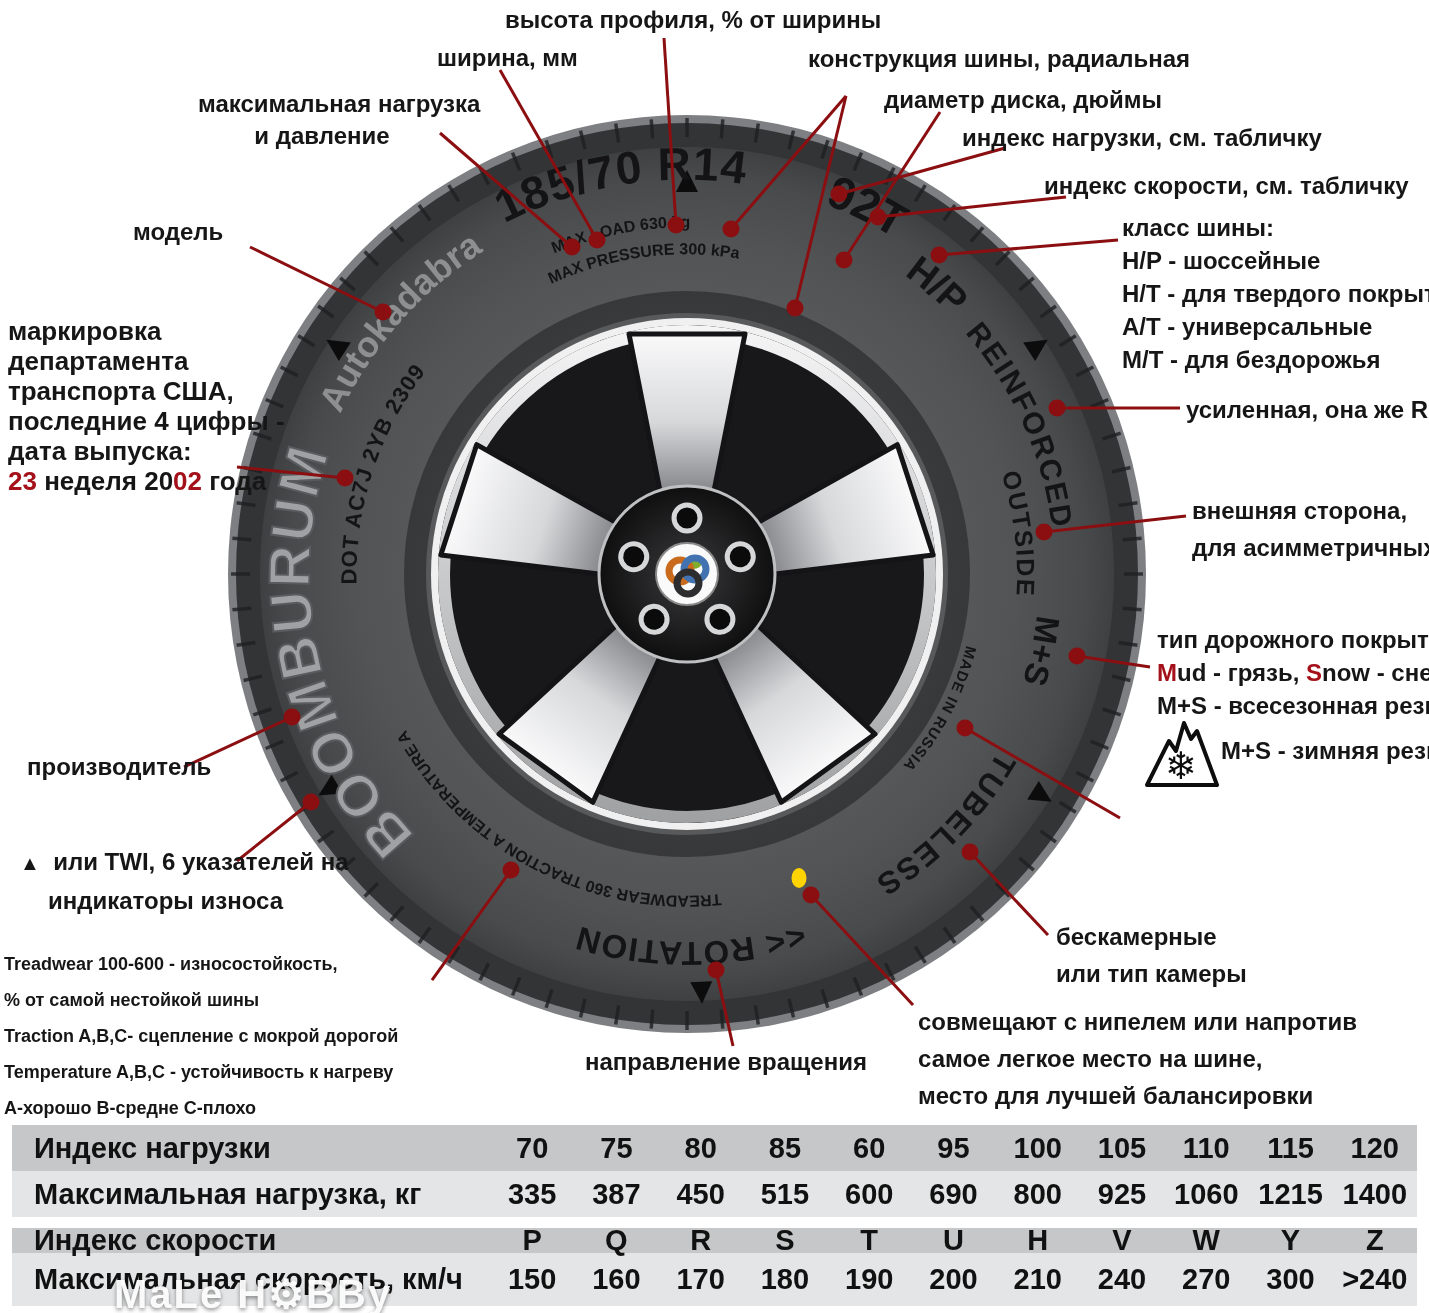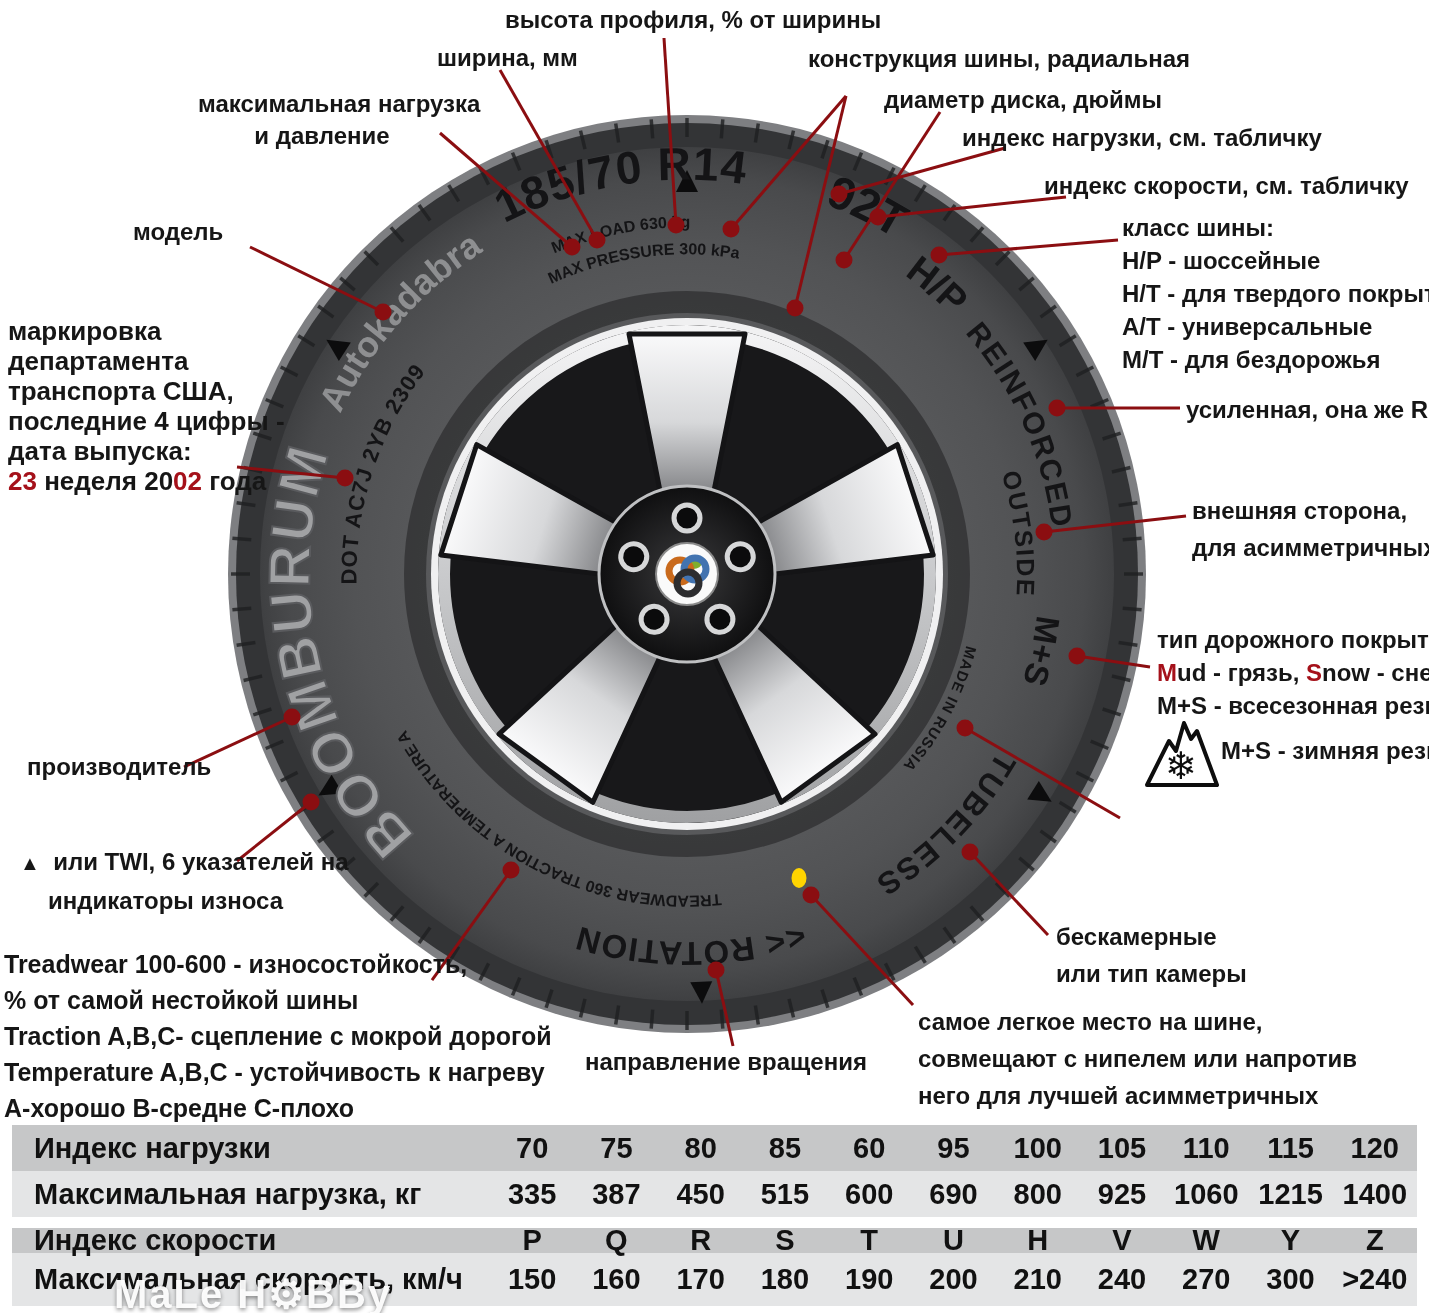--- a/index.html
+++ b/index.html
@@ -339,34 +339,34 @@
   </svg>
   <div class="lbl" style="left:1221px;top:735px;">M+S - зимняя резина</div>
 
   <div class="lbl" style="left:27px;top:751px;">производитель</div>
 
   <div class="lbl" style="left:20px;top:843px;line-height:38px;">
     <div><span style="font-size:20px;">▲</span>&nbsp;&nbsp;<span>или TWI, 6 указателей на</span></div>
     <div style="padding-left:28px;">индикаторы износа</div>
   </div>
 
-  <div class="lbl" style="left:4px;top:946px;font-size:25px;line-height:36px;">
+  <div class="lbl" style="left:4px;top:946px;font-size:18px;line-height:36px;">
     <div>Treadwear 100-600 - износостойкость,</div>
     <div>% от самой нестойкой шины</div>
     <div>Traction A,B,C- сцепление с мокрой дорогой</div>
     <div>Temperature A,B,C - устойчивость к нагреву</div>
     <div>А-хорошо В-средне С-плохо</div>
   </div>
 
   <div class="lbl" style="left:585px;top:1046px;">направление вращения</div>
 
   <div class="lbl" style="left:918px;top:1003px;line-height:37px;">
+    <div>совмещают с нипелем или напротив</div>
     <div>самое легкое место на шине,</div>
-    <div>совмещают с нипелем или напротив</div>
-    <div>него для лучшей асимметричных</div>
+    <div>место для лучшей балансировки</div>
   </div>
 
   <div class="lbl" style="left:1056px;top:918px;line-height:37px;">
     <div>бескамерные</div>
     <div>или тип камеры</div>
   </div>
 
   <div class="tbl" style="top:1125px;">
     <div class="tr head">
       <div class="lab">Индекс нагрузки</div>

